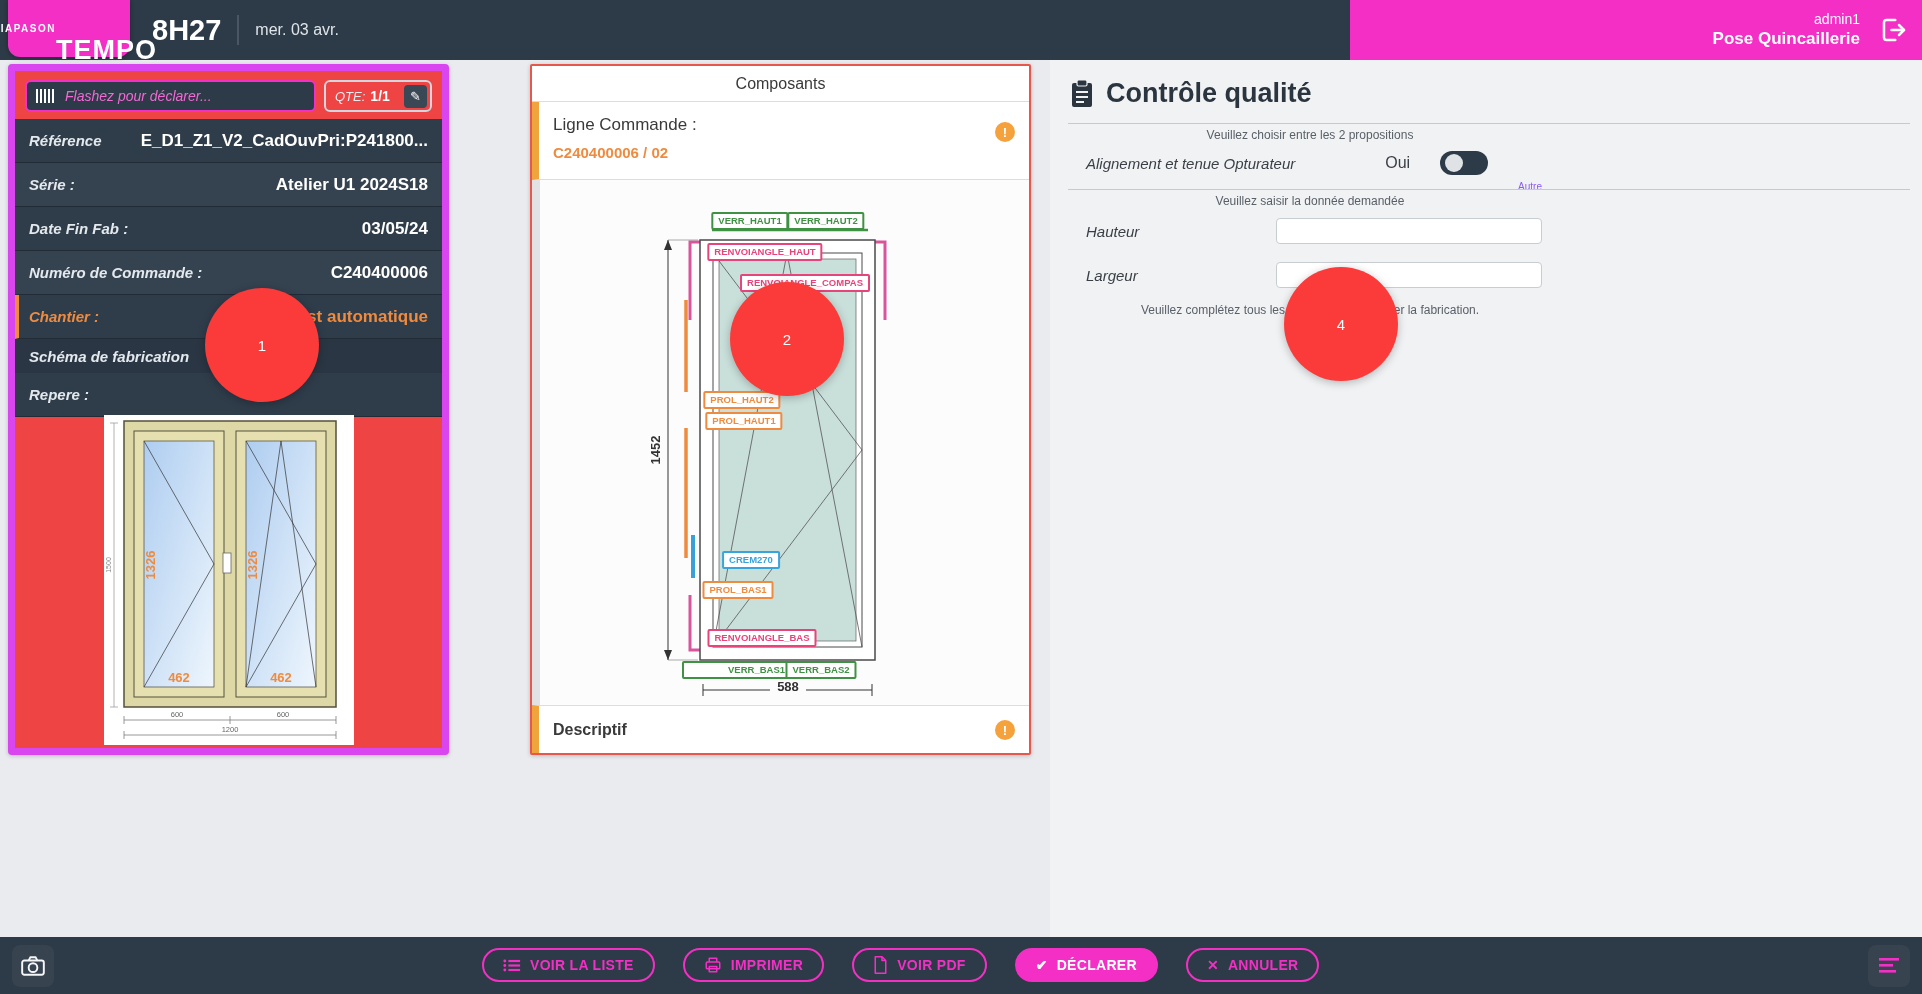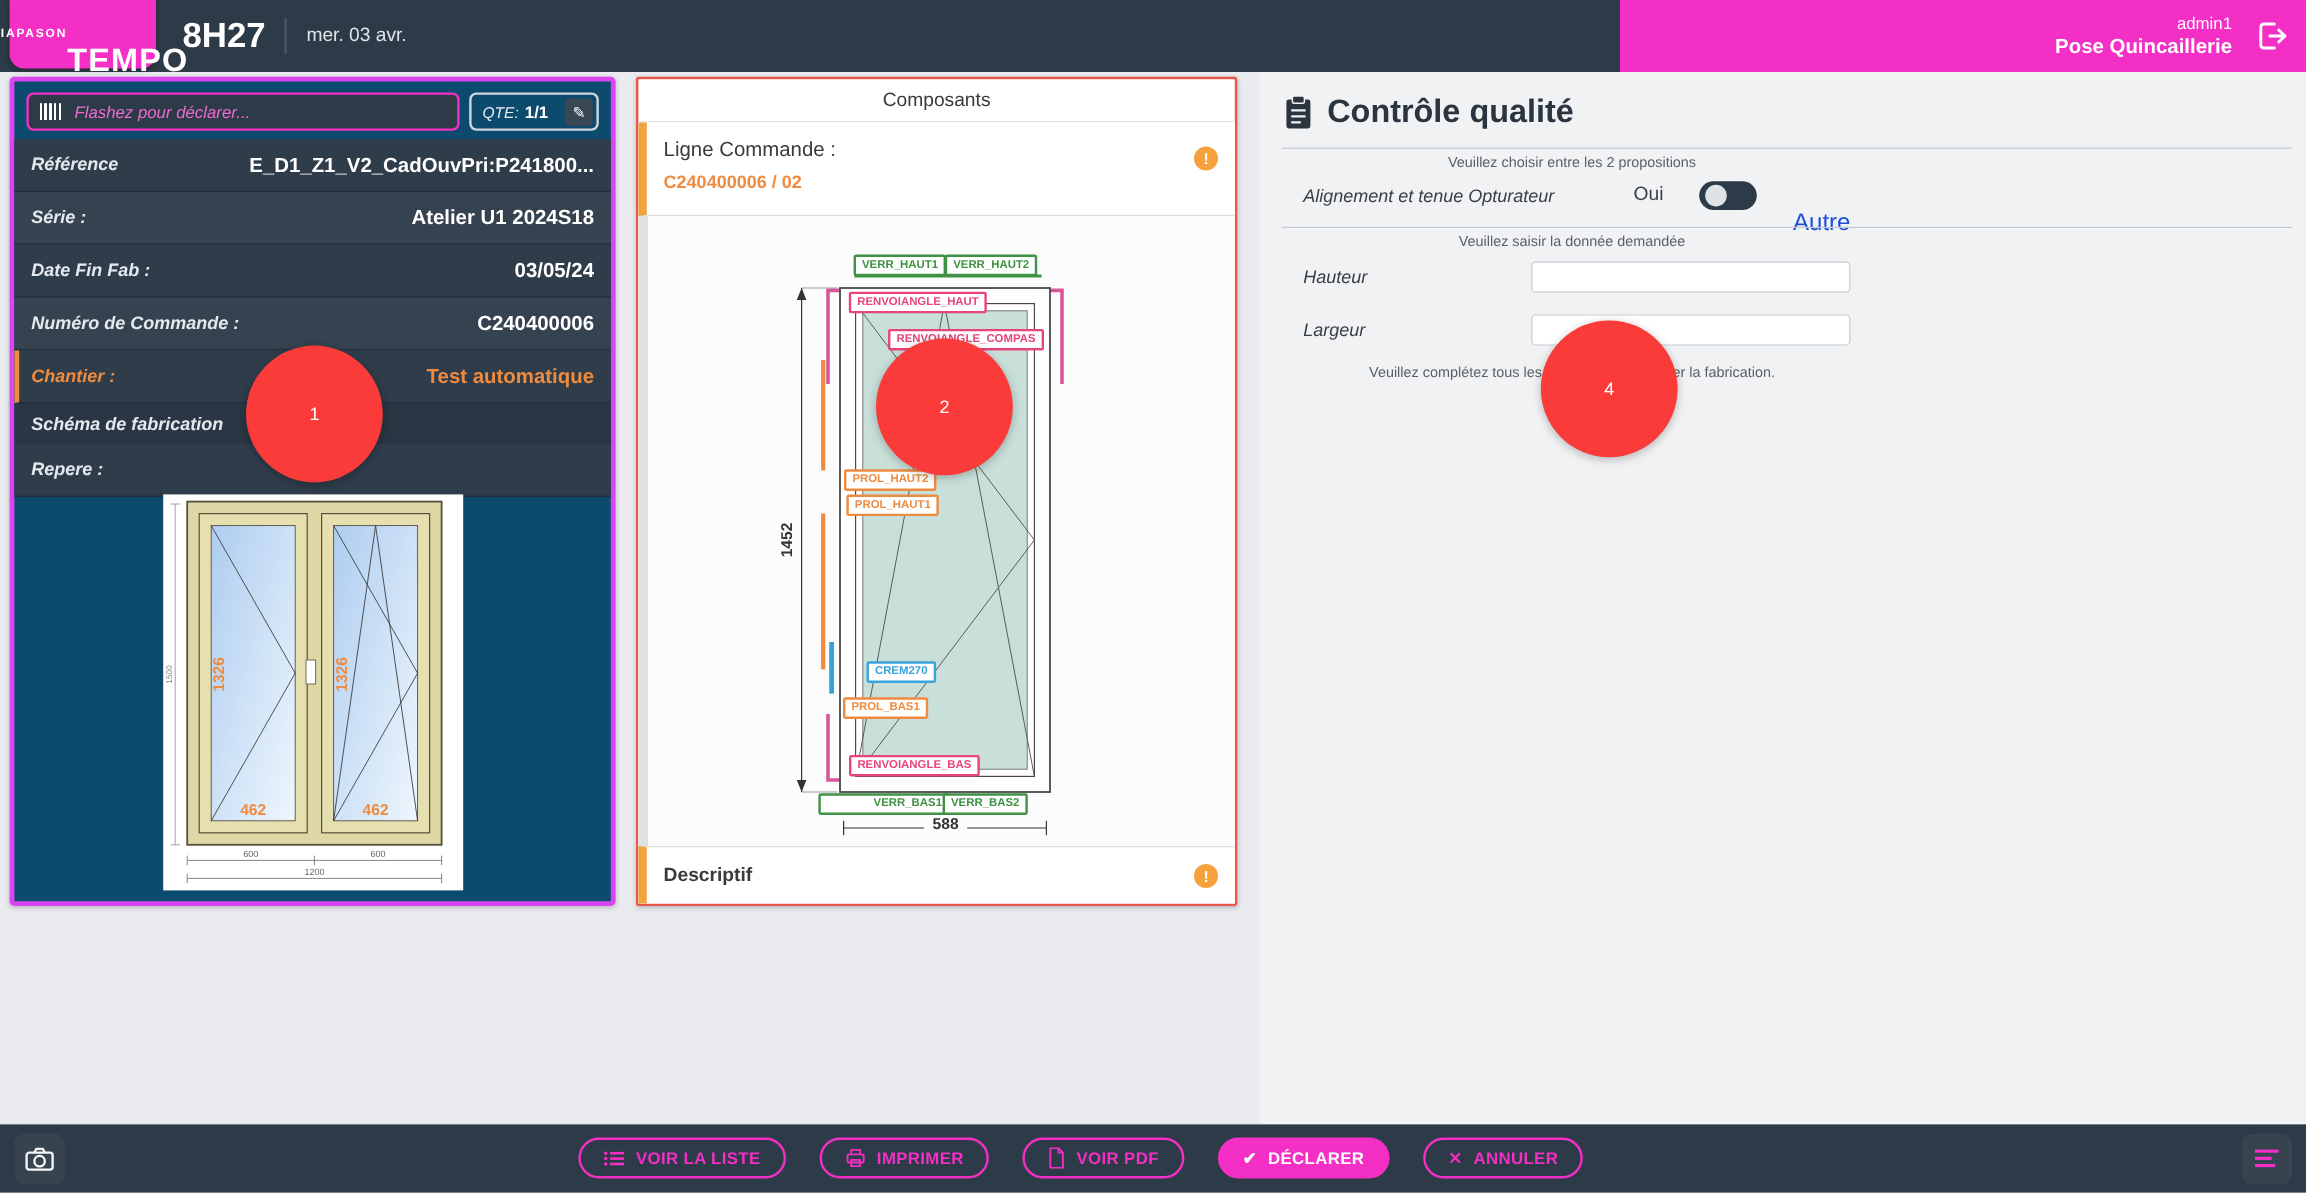--- a/index.html
+++ b/index.html
@@ -14,21 +14,21 @@
   .logo-main { font-size:27px; font-weight:bold; letter-spacing:1px; line-height:1.05;margin-top:44px; }
   .time { color:#fff; font-size:29px; font-weight:bold; margin-left:22px; }
   .topbar-divider { width:2px; height:30px; background:#4a5663; margin:0 16px; }
   .date { color:#dfe4e9; font-size:16px; }
   .user-block { position:absolute; right:0; top:0; height:60px; width:572px; background:#f32fc5; display:flex; flex-direction:column; justify-content:center; align-items:flex-end; padding-right:62px; color:#fff; }
   .user-name { font-size:14px; }
   .user-station { font-size:17px; font-weight:bold; margin-top:2px; }
   .logout-btn { position:absolute; right:12px; top:15px; width:32px; height:32px; background:none; border:none; cursor:pointer; }
 
   
-  .left-panel { position:absolute; left:8px; top:64px; width:505px; height:691px; background:#0c4a6e; border:4px solid #d946ef; border-radius:4px; z-index:2; box-shadow:0 1px 4px rgba(0,0,0,.2); }
+  .left-panel { position:absolute; left:8px; top:64px; width:441px; height:691px; background:#ef4444; border:7px solid #d946ef; border-radius:4px; z-index:2; box-shadow:0 1px 4px rgba(0,0,0,.2); }
   .scan-row { position:absolute; top:9px; left:10px; right:10px; height:32px; display:flex; gap:8px; }
   .scan-input-wrap { flex:1; border:2px solid #f32fc5; border-radius:6px; display:flex; align-items:center; padding:0 9px; gap:9px; background:#2d3a47; }
   .barcode-icon { width:20px; height:14px; background:repeating-linear-gradient(90deg,#fff 0 2px,transparent 2px 4px); flex:none; }
   .scan-input { flex:1; background:transparent; border:none; outline:none; color:#fff; font-size:14px; font-style:italic; font-family:inherit; min-width:0; }
   .scan-input::placeholder { color:#f06ad4; opacity:1; }
   .qte-box { width:108px; border:2px solid #cfd6dd; border-radius:6px; display:flex; align-items:center; padding:0 3px 0 9px; gap:5px; }
   .qte-label { font-style:italic; font-size:13px; color:#e8ecf0; }
   .qte-value { font-size:14px; font-weight:bold; color:#fff; flex:1; }
   .qte-edit { width:23px; height:23px; background:#3a4754; border:none; border-radius:4px; color:#fff; display:flex; align-items:center; justify-content:center; font-size:13px; cursor:pointer; }
   .info-rows { position:absolute; top:48px; left:0; right:0; }
@@ -71,21 +71,21 @@
   .q-hint.h1 { top:68px; }
   .q-hint.h2 { top:134px; }
   .q-hint.h3 { top:243px; }
   .q-row { position:absolute; left:0; width:520px; height:34px; display:flex; align-items:center; }
   .q-row.question { top:86px; }
   .q-row.f1 { top:154px; }
   .q-row.f2 { top:198px; }
   .q-row-label { font-style:italic; font-size:15px; color:#3a3f46; margin-left:36px; }
   .toggle-group { position:absolute; right:28px; display:flex; align-items:center; gap:30px; }
   .toggle-yes { font-size:16px; color:#3a3f46; }
-  .toggle-other { font-size:20px; color:#1d4ed8;margin-top:46px; }
+  .toggle-other { font-size:10px; color:#8b5cf6;margin-top:46px; }
   .toggle { width:48px; height:24px; background:#2d3a47; border-radius:12px; position:relative; cursor:pointer; }
   .toggle-knob { position:absolute; left:5px; top:3px; width:18px; height:18px; border-radius:50%; background:#dfe3e6; }
   .q-input { position:absolute; right:28px; width:266px; height:26px; background:#fff; border:1px solid #c8cdd2; border-radius:4px; padding:0 8px; font-size:14px; font-family:inherit; outline:none; }
 
   
   .footer { position:absolute; left:0; bottom:0; width:100%; height:57px; background:#2d3a47; z-index:6; }
   .sq-btn { position:absolute; top:8px; width:42px; height:42px; background:#37434f; border:none; border-radius:8px; display:flex; align-items:center; justify-content:center; cursor:pointer; }
   .sq-btn.cam { left:12px; }
   .sq-btn.det { right:12px; }
   .footer-buttons { position:absolute; left:482px; top:11px; display:flex; gap:28px; }

